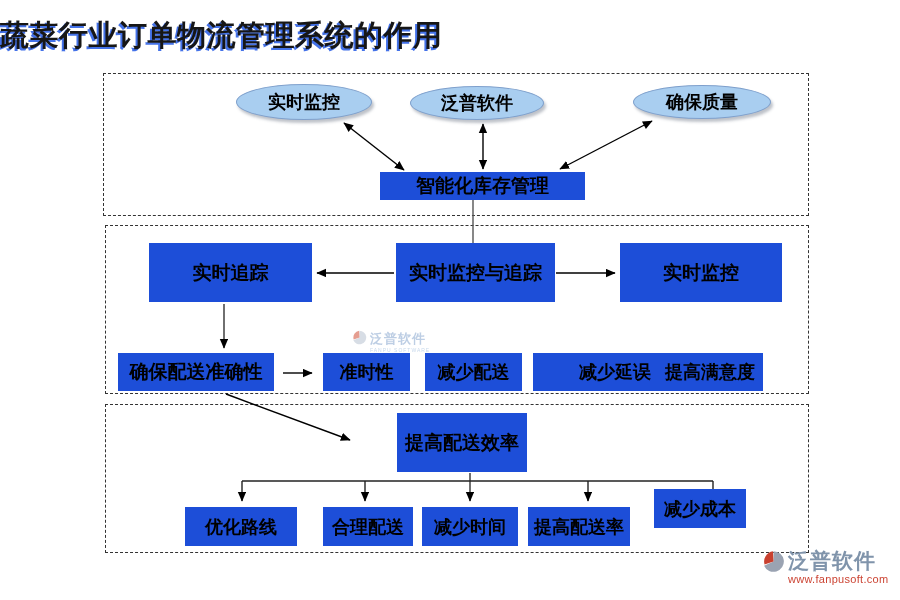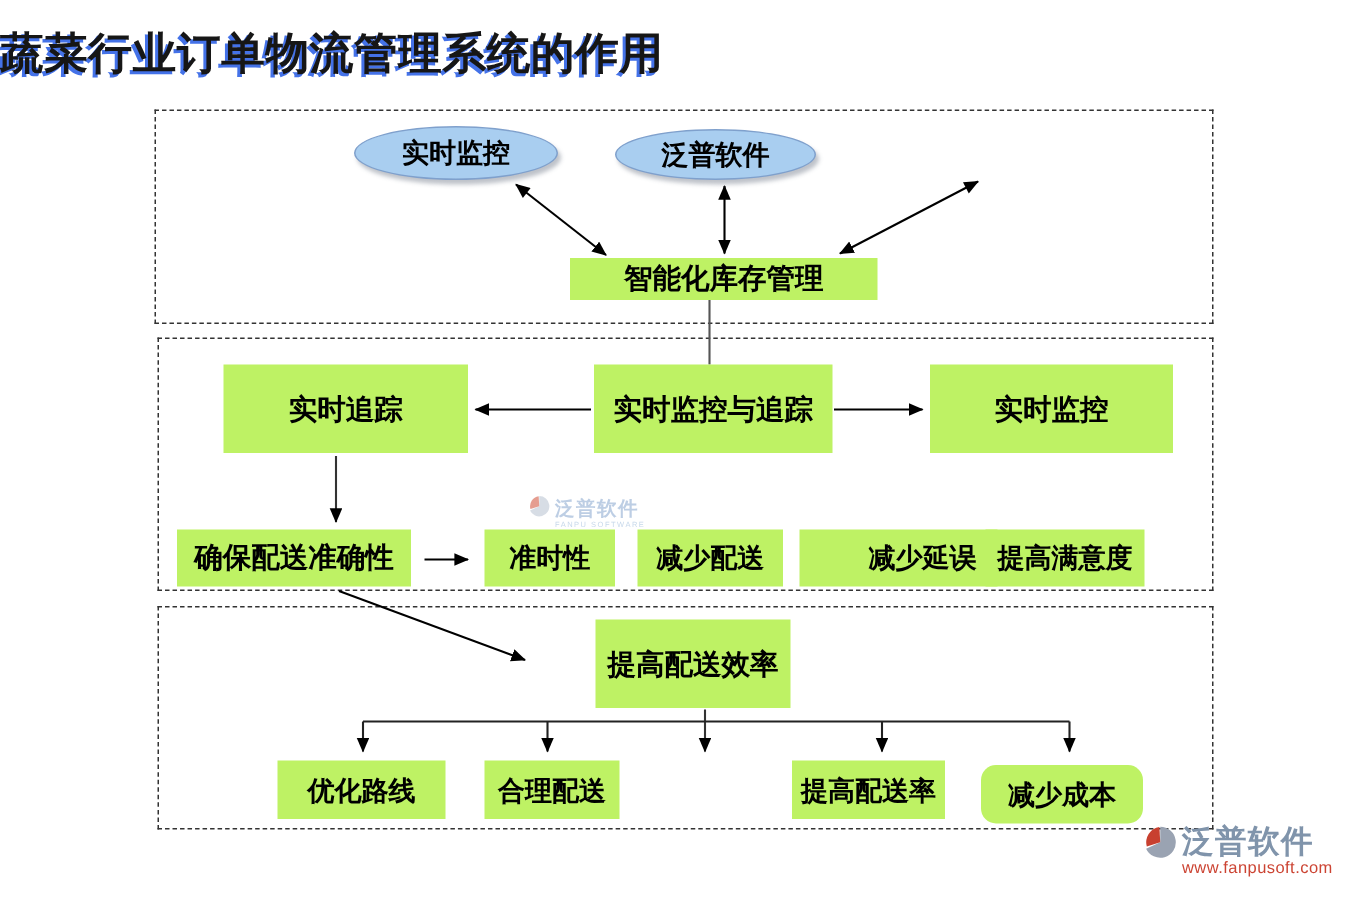--- a/index.html
+++ b/index.html
@@ -12,21 +12,21 @@
     font-size:29px;font-weight:bold;color:#161616;letter-spacing:0.5px;
     text-shadow:-2px 2px 0 #4472e8;
   }
   .section{position:absolute;border:1px dashed #333;}
   .s1{left:103px;top:73px;width:704px;height:141px;}
   .s2{left:105px;top:225px;width:702px;height:167px;}
   .s3{left:105px;top:404px;width:702px;height:147px;}
   .arrows{position:absolute;left:0;top:0;width:900px;height:600px;pointer-events:none;}
   .node{
     position:absolute;display:flex;align-items:center;justify-content:center;
-    background:#bef264;color:#000;font-weight:bold;font-size:18px;white-space:nowrap;
+    background:#1d4ed8;color:#000;font-weight:bold;font-size:18px;white-space:nowrap;
   }
   .ellipse{
     border-radius:50%;background:#a9cef0;border:1px solid #7fa0cc;
     box-shadow:2px 3px 3px rgba(110,120,135,0.45);
   }
   .big{font-size:19px;}
   .wm-center{
     position:absolute;left:352px;top:330px;display:flex;align-items:flex-start;gap:3px;
     opacity:0.65;
   }
@@ -73,37 +73,39 @@
       <path d="M242,481 H713" stroke="#222"></path>
       <line x1="242" y1="481" x2="242" y2="501" stroke="#222" marker-end="url(#ah)"></line>
       <line x1="365" y1="481" x2="365" y2="501" stroke="#222" marker-end="url(#ah)"></line>
       <line x1="588" y1="481" x2="588" y2="501" stroke="#222" marker-end="url(#ah)"></line>
       <line x1="713" y1="481" x2="713" y2="501" stroke="#222" marker-end="url(#ah)"></line>
     </g>
   </svg>
 
   <div class="node ellipse" style="left:236px;top:84px;width:134px;height:34px;">实时监控</div>
   <div class="node ellipse" style="left:410px;top:86px;width:132px;height:32px;">泛普软件</div>
+  <div class="node ellipse" style="left:633px;top:85px;width:136px;height:32px;">确保质量</div>
   <div class="node" style="left:380px;top:172px;width:205px;height:28px;font-size:19px;">智能化库存管理</div>
 
   <div class="node big" style="left:149px;top:243px;width:163px;height:59px;">实时追踪</div>
   <div class="node big" style="left:396px;top:243px;width:159px;height:59px;">实时监控与追踪</div>
   <div class="node big" style="left:620px;top:243px;width:162px;height:59px;">实时监控</div>
 
   <div class="node big" style="left:118px;top:353px;width:156px;height:38px;">确保配送准确性</div>
   <div class="node" style="left:323px;top:353px;width:87px;height:38px;">准时性</div>
   <div class="node" style="left:425px;top:353px;width:97px;height:38px;">减少配送</div>
   <div class="node" style="left:533px;top:353px;width:100px;height:38px;padding-left:32px;">减少延误</div>
   <div class="node" style="left:657px;top:353px;width:106px;height:38px;">提高满意度</div>
 
   <div class="node big" style="left:397px;top:413px;width:130px;height:59px;">提高配送效率</div>
   <div class="node" style="left:185px;top:507px;width:112px;height:39px;">优化路线</div>
   <div class="node" style="left:323px;top:507px;width:90px;height:39px;">合理配送</div>
+  <div class="node" style="left:422px;top:507px;width:96px;height:39px;">减少时间</div>
   <div class="node" style="left:528px;top:507px;width:102px;height:39px;">提高配送率</div>
-  <div class="node" style="left:654px;top:510px;width:108px;height:39px;border-radius:10px;">减少成本</div>
+  <div class="node" style="left:654px;top:489px;width:92px;height:39px;">减少成本</div>
 
   <div class="wm-center">
     <svg width="15" height="15" viewBox="0 0 20 20">
       <path fill="#c3ccd8" d="M10 1a9 9 0 1 1-8.2 12.7L10 10z"></path>
       <path fill="#d86a55" d="M2.2 12.5A9 9 0 0 1 9.5 1.1L10 10z"></path>
     </svg>
     <div>
       <div class="brand">泛普软件</div>
       <div class="sub">FANPU SOFTWARE</div>
     </div>

